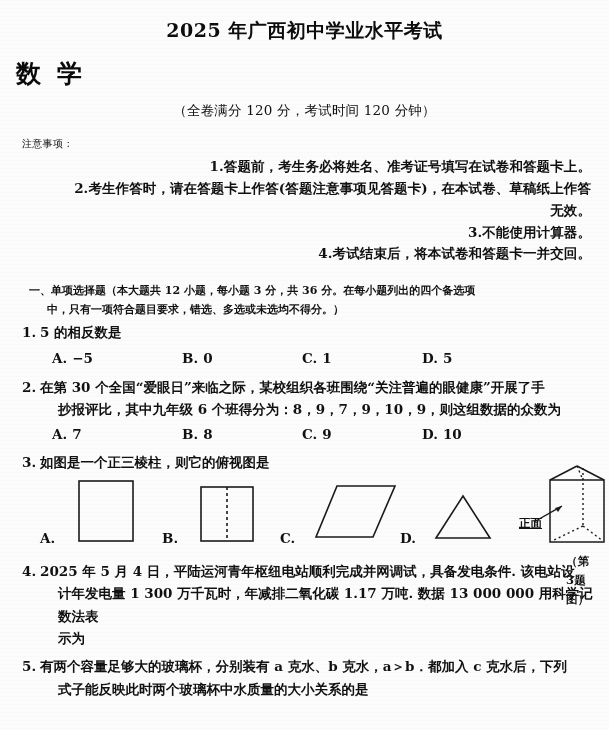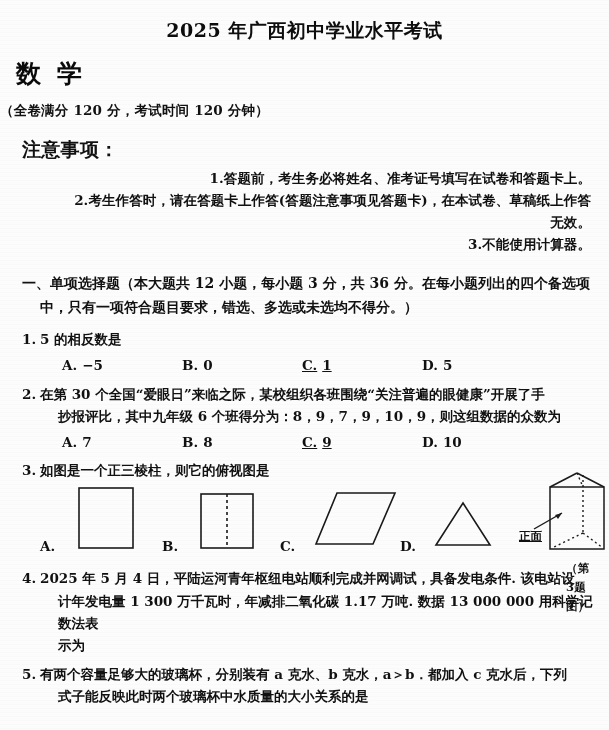--- a/index.html
+++ b/index.html
@@ -38,68 +38,68 @@
   .subject-title {
     text-align: left;
     font-size: 25px;
     font-weight: bold;
     letter-spacing: 16px;
     text-indent: 16px;
     margin: 13px 0 0 0;
     color: #0a0a0a;
   }
   .exam-meta {
-    text-align: left;
-    font-size: 13.5px;
-    font-weight: bold;
+    text-align: center;
+    font-size: 13.5px;
+    font-weight: normal;
     margin: 12px 0 0 0;
     letter-spacing: 0.2px;
   }
 
   
   .notes {
     margin: 17px 0 0 0;
     padding: 0 18px 0 22px;
   }
   .notes-title {
-    font-size: 19px;
-    font-weight: bold;
+    font-size: 10px;
+    font-weight: normal;
     margin-bottom: 5px;
     letter-spacing: 0.3px;
   }
   .note-item {
     font-size: 13.5px;
     font-weight: bold;
     line-height: 1.62;
     padding-left: 20px;
     text-indent: -20px;
     letter-spacing: 0.1px;
     text-align: right;
   }
   .note-item .num { display: inline-block; width: 20px; text-indent: 0; }
 
   
   .section-head {
     margin: 17px 0 0 0;
-    padding: 0 14px 0 22px;
-    font-size: 14px;
+    padding: 0 14px 0 29px;
+    font-size: 11px;
     font-weight: bold;
     line-height: 1.68;
     text-indent: 0;
   }
   .section-head .cont { display: block; padding-left: 18px; }
 
   
   .q {
     position: relative;
     padding: 0 14px 0 22px;
     font-size: 13.5px;
     line-height: 1.66;
     font-weight: bold;
-    margin-top: 9px;
+    margin-top: 2px;
   }
   .q-body {
     padding-left: 18px;
     text-indent: -18px;
   }
   .q-body .qnum { display: inline-block; width: 18px; text-indent: 0; }
   .q-cont { padding-left: 18px; text-indent: 0; display: block; }
 
   
   .opts {
@@ -109,23 +109,23 @@
     padding-left: 40px;
     font-size: 13.5px;
     font-weight: bold;
   }
   .opt {
     position: absolute;
     white-space: nowrap;
     font-weight: bold;
   }
   .opt .lab { margin-right: 5px; }
-  .opt-a { left: 40px; }
+  .opt-a { left: 30px; }
   .opt-b { left: 160px; }
-  .opt-c { left: 280px; text-decoration: underline; }
+  .opt-c { left: 280px; }
   .opt-d { left: 400px; }
   sup { font-size: 9px; vertical-align: super; }
 
   
   .fig-row {
     position: relative;
     height: 78px;
     margin-top: 2px;
   }
   .fig-label {
@@ -167,20 +167,23 @@
 
     <div class="note-item">
       <span class="num">2.</span><span>考生作答时，请在答题卡上作答(答题注意事项见答题卡)，在本试卷、草稿纸上作答</span>
       <span style="display:block;padding-left:20px;text-indent:0;">无效。</span>
     </div>
 
     <div class="note-item">
       <span class="num">3.</span><span>不能使用计算器。</span>
     </div>
 
+    <div class="note-item">
+      <span class="num">4.</span><span>考试结束后，将本试卷和答题卡一并交回。</span>
+    </div>
   </div>
 
   <div class="section-head">
     <span>一、单项选择题（本大题共 12 小题，每小题 3 分，共 36 分。在每小题列出的四个备选项</span>
     <span class="cont">中，只有一项符合题目要求，错选、多选或未选均不得分。）</span>
   </div>
 
   <div class="q">
     <div class="q-body">
       <span class="qnum">1.</span><span>5 的相反数是</span>
@@ -255,21 +258,21 @@
           <line x1="41" y1="62" x2="10" y2="77" stroke="#1a1a1a" stroke-width="1.4" stroke-dasharray="2,3"></line>
           <line x1="41" y1="62" x2="61" y2="77" stroke="#1a1a1a" stroke-width="1.4" stroke-dasharray="2,3"></line>
 
           <line x1="35" y1="2" x2="41" y2="16" stroke="#1a1a1a" stroke-width="1.4" stroke-dasharray="2,3"></line>
 
           <line x1="-8" y1="58" x2="20" y2="42" stroke="#1a1a1a" stroke-width="1.4"></line>
           <polygon points="20,42 13,44 16,48" fill="#1a1a1a"></polygon>
         </svg>
       </span>
 
-      <span class="front-label" style="left:497px; top:44px;text-decoration:underline;">正面</span>
+      <span class="front-label" style="left:497px; top:38px;text-decoration:underline;">正面</span>
       <span class="fig-caption" style="left:512px; top:76px;margin-left:32px;">（第3题 图）</span>
     </div>
   </div>
 
   <div class="q" style="margin-top:6px;">
     <div class="q-body">
       <span class="qnum">4.</span><span>2025 年 5 月 4 日，平陆运河青年枢纽电站顺利完成并网调试，具备发电条件. 该电站设</span>
       <span class="q-cont">计年发电量 1 300 万千瓦时，年减排二氧化碳 1.17 万吨. 数据 13 000 000 用科学记数法表</span>
       <span class="q-cont">示为</span>
     </div>

